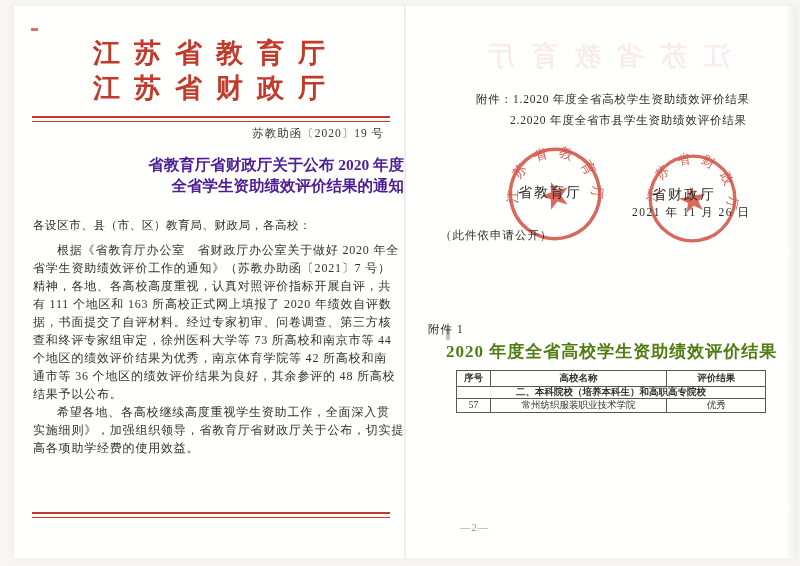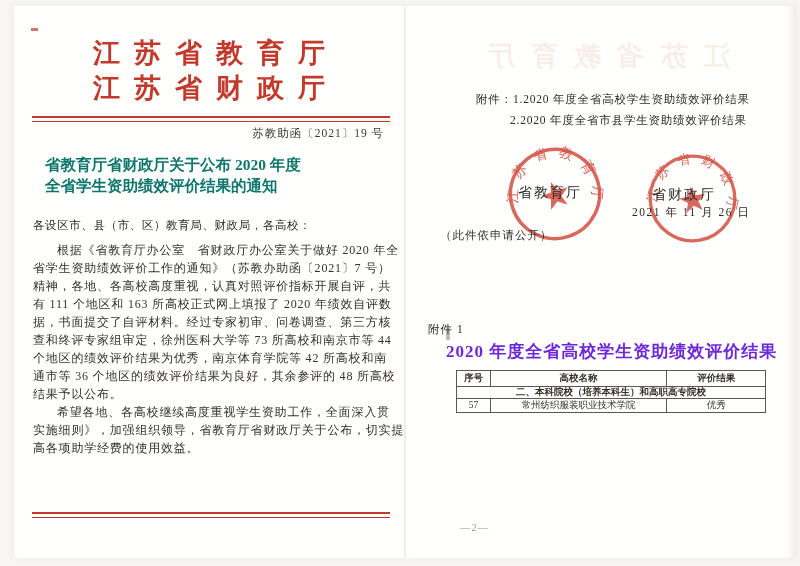--- a/index.html
+++ b/index.html
@@ -31,22 +31,22 @@
     position:absolute;left:18px;right:14px;height:3px;
     border-top:2.4px solid #c23a2b;border-bottom:1px solid #c23a2b;
   }
   .rule-top{top:110px;}
   .rule-bottom{top:506px;}
   .doc-number{
     position:absolute;top:120px;right:20px;font-size:11.5px;color:#3a3632;
     letter-spacing:1px;
   }
   .doc-title{
-    position:absolute;top:148px;left:0;width:100%;text-align:left;
-    font-size:15.5px;font-weight:bold;line-height:21px;color:#0f766e;padding-left:31px;
+    position:absolute;top:148px;left:0;width:100%;text-align:right;
+    font-size:15.5px;font-weight:bold;line-height:21px;color:#4c1d95;
   }
   .doc-body{position:absolute;top:210px;left:19px;right:16px;}
   .salutation{font-size:11.5px;line-height:18px;letter-spacing:0.6px;margin-bottom:7px;}
   .bline{
     font-size:12px;line-height:18px;letter-spacing:0.8px;white-space:nowrap;
     color:#34302c;
   }
   .bline.indent{text-indent:24px;}
   .artifact-red{position:absolute;background:#c85346;opacity:0.8;}
   .a1{left:17px;top:22px;width:7px;height:3px;}
@@ -73,21 +73,21 @@
     position:absolute;left:226px;top:199px;font-size:11.5px;letter-spacing:1.5px;
     color:#2c2926;white-space:nowrap;
   }
   .disclosure{
     position:absolute;left:34px;top:222px;font-size:11.5px;letter-spacing:1px;color:#34302c;
   }
   .smudge{position:absolute;left:40px;top:322px;width:4px;height:12px;background:#8a8a8a;opacity:0.55;border-radius:1px;}
   .att1-label{position:absolute;left:22px;top:316px;font-size:11.5px;letter-spacing:1px;}
   .att1-title{
     position:absolute;left:40px;top:334px;width:330px;text-align:center;
-    font-size:17px;font-weight:bold;letter-spacing:1px;color:#6d28d9;white-space:nowrap;
+    font-size:17px;font-weight:bold;letter-spacing:1px;color:#4d7c0f;white-space:nowrap;
   }
   .result-table{
     position:absolute;left:50px;top:364px;width:310px;
     border-collapse:collapse;font-size:9.5px;color:#33302c;
   }
   .result-table th,.result-table td{
     border:1px solid #5a5651;padding:0 2px;text-align:center;line-height:13px;
   }
   .result-table th{font-weight:bold;height:15px;}
   .result-table .section-row td{font-weight:bold;height:11px;line-height:11px;}
@@ -107,21 +107,21 @@
   <div class="page page-left">
     <div class="artifact-red a1"></div>
 
     <div class="org-header">
       <div class="org-name">江苏省教育厅</div>
       <div class="org-name">江苏省财政厅</div>
     </div>
 
     <div class="red-rule rule-top"></div>
 
-    <div class="doc-number">苏教助函〔2021〕19 号</div>
+    <div class="doc-number">苏教助函〔2020〕19 号</div>
 
     <div class="doc-title">
       <div>省教育厅省财政厅关于公布 2020 年度</div>
       <div>全省学生资助绩效评价结果的通知</div>
     </div>
 
     <div class="doc-body">
       <div class="salutation">各设区市、县（市、区）教育局、财政局，各高校：</div>
 
       <div class="bline indent">根据《省教育厅办公室　省财政厅办公室关于做好 2020 年全</div>

